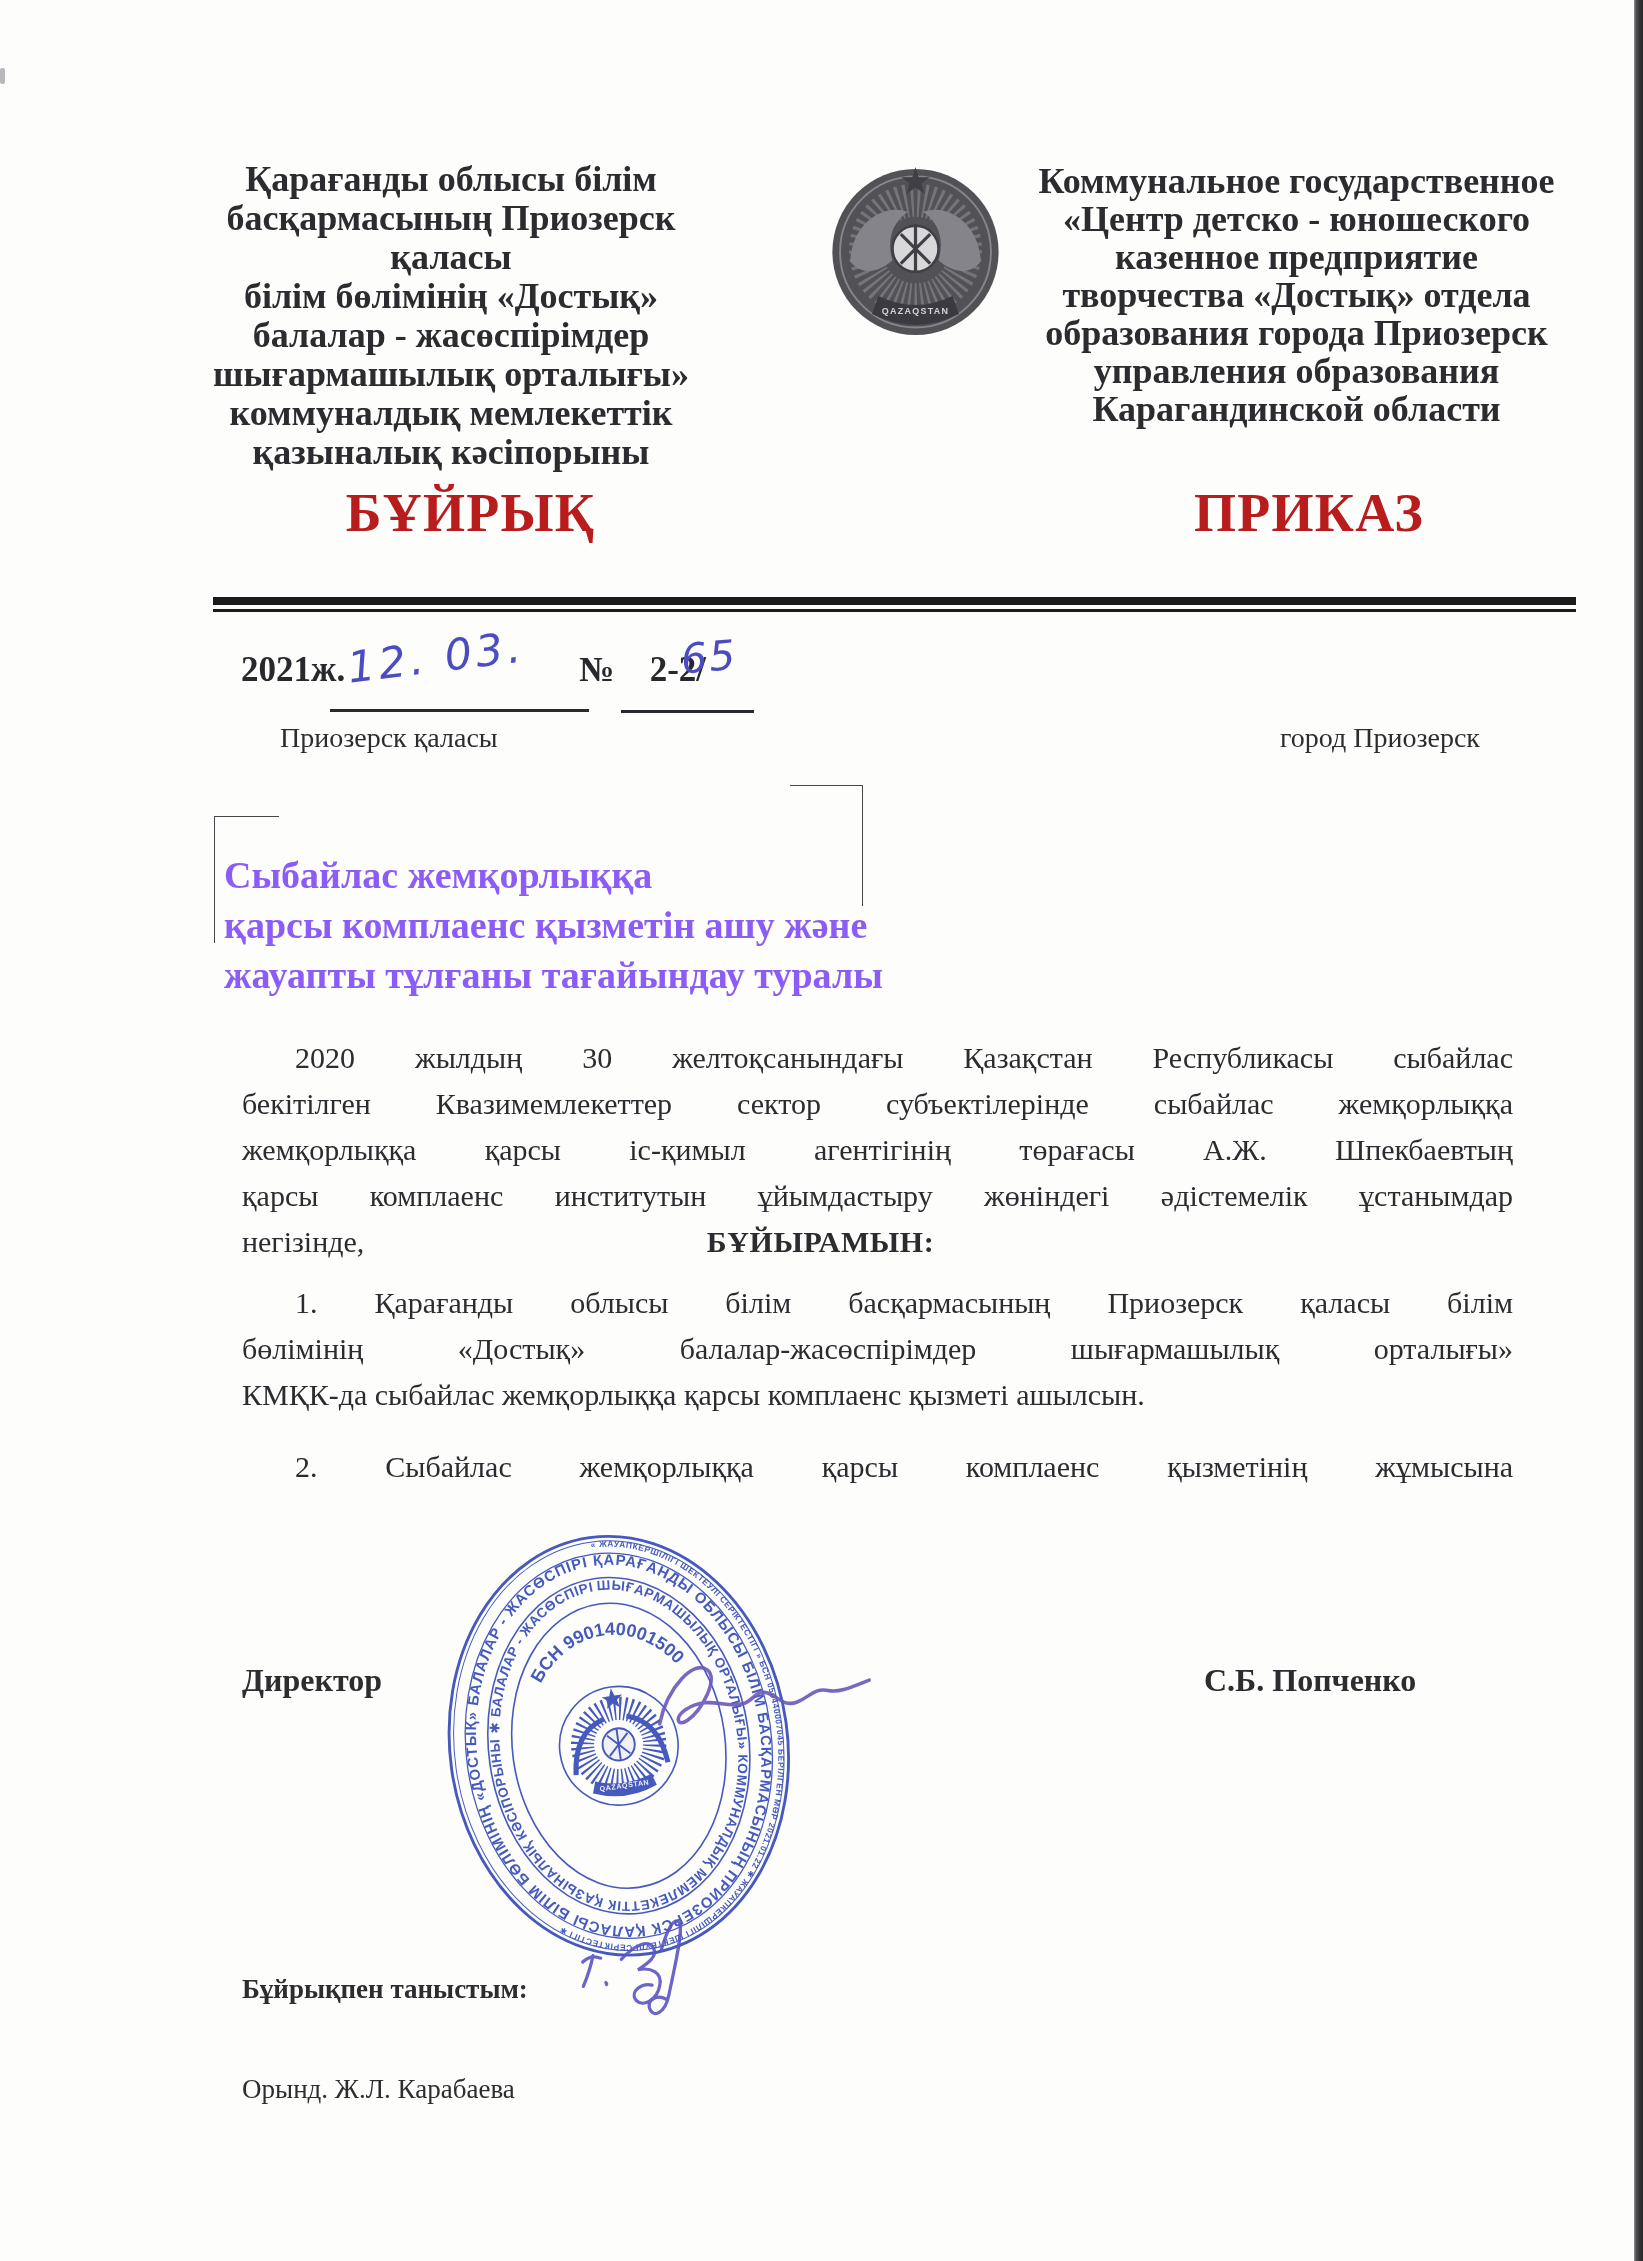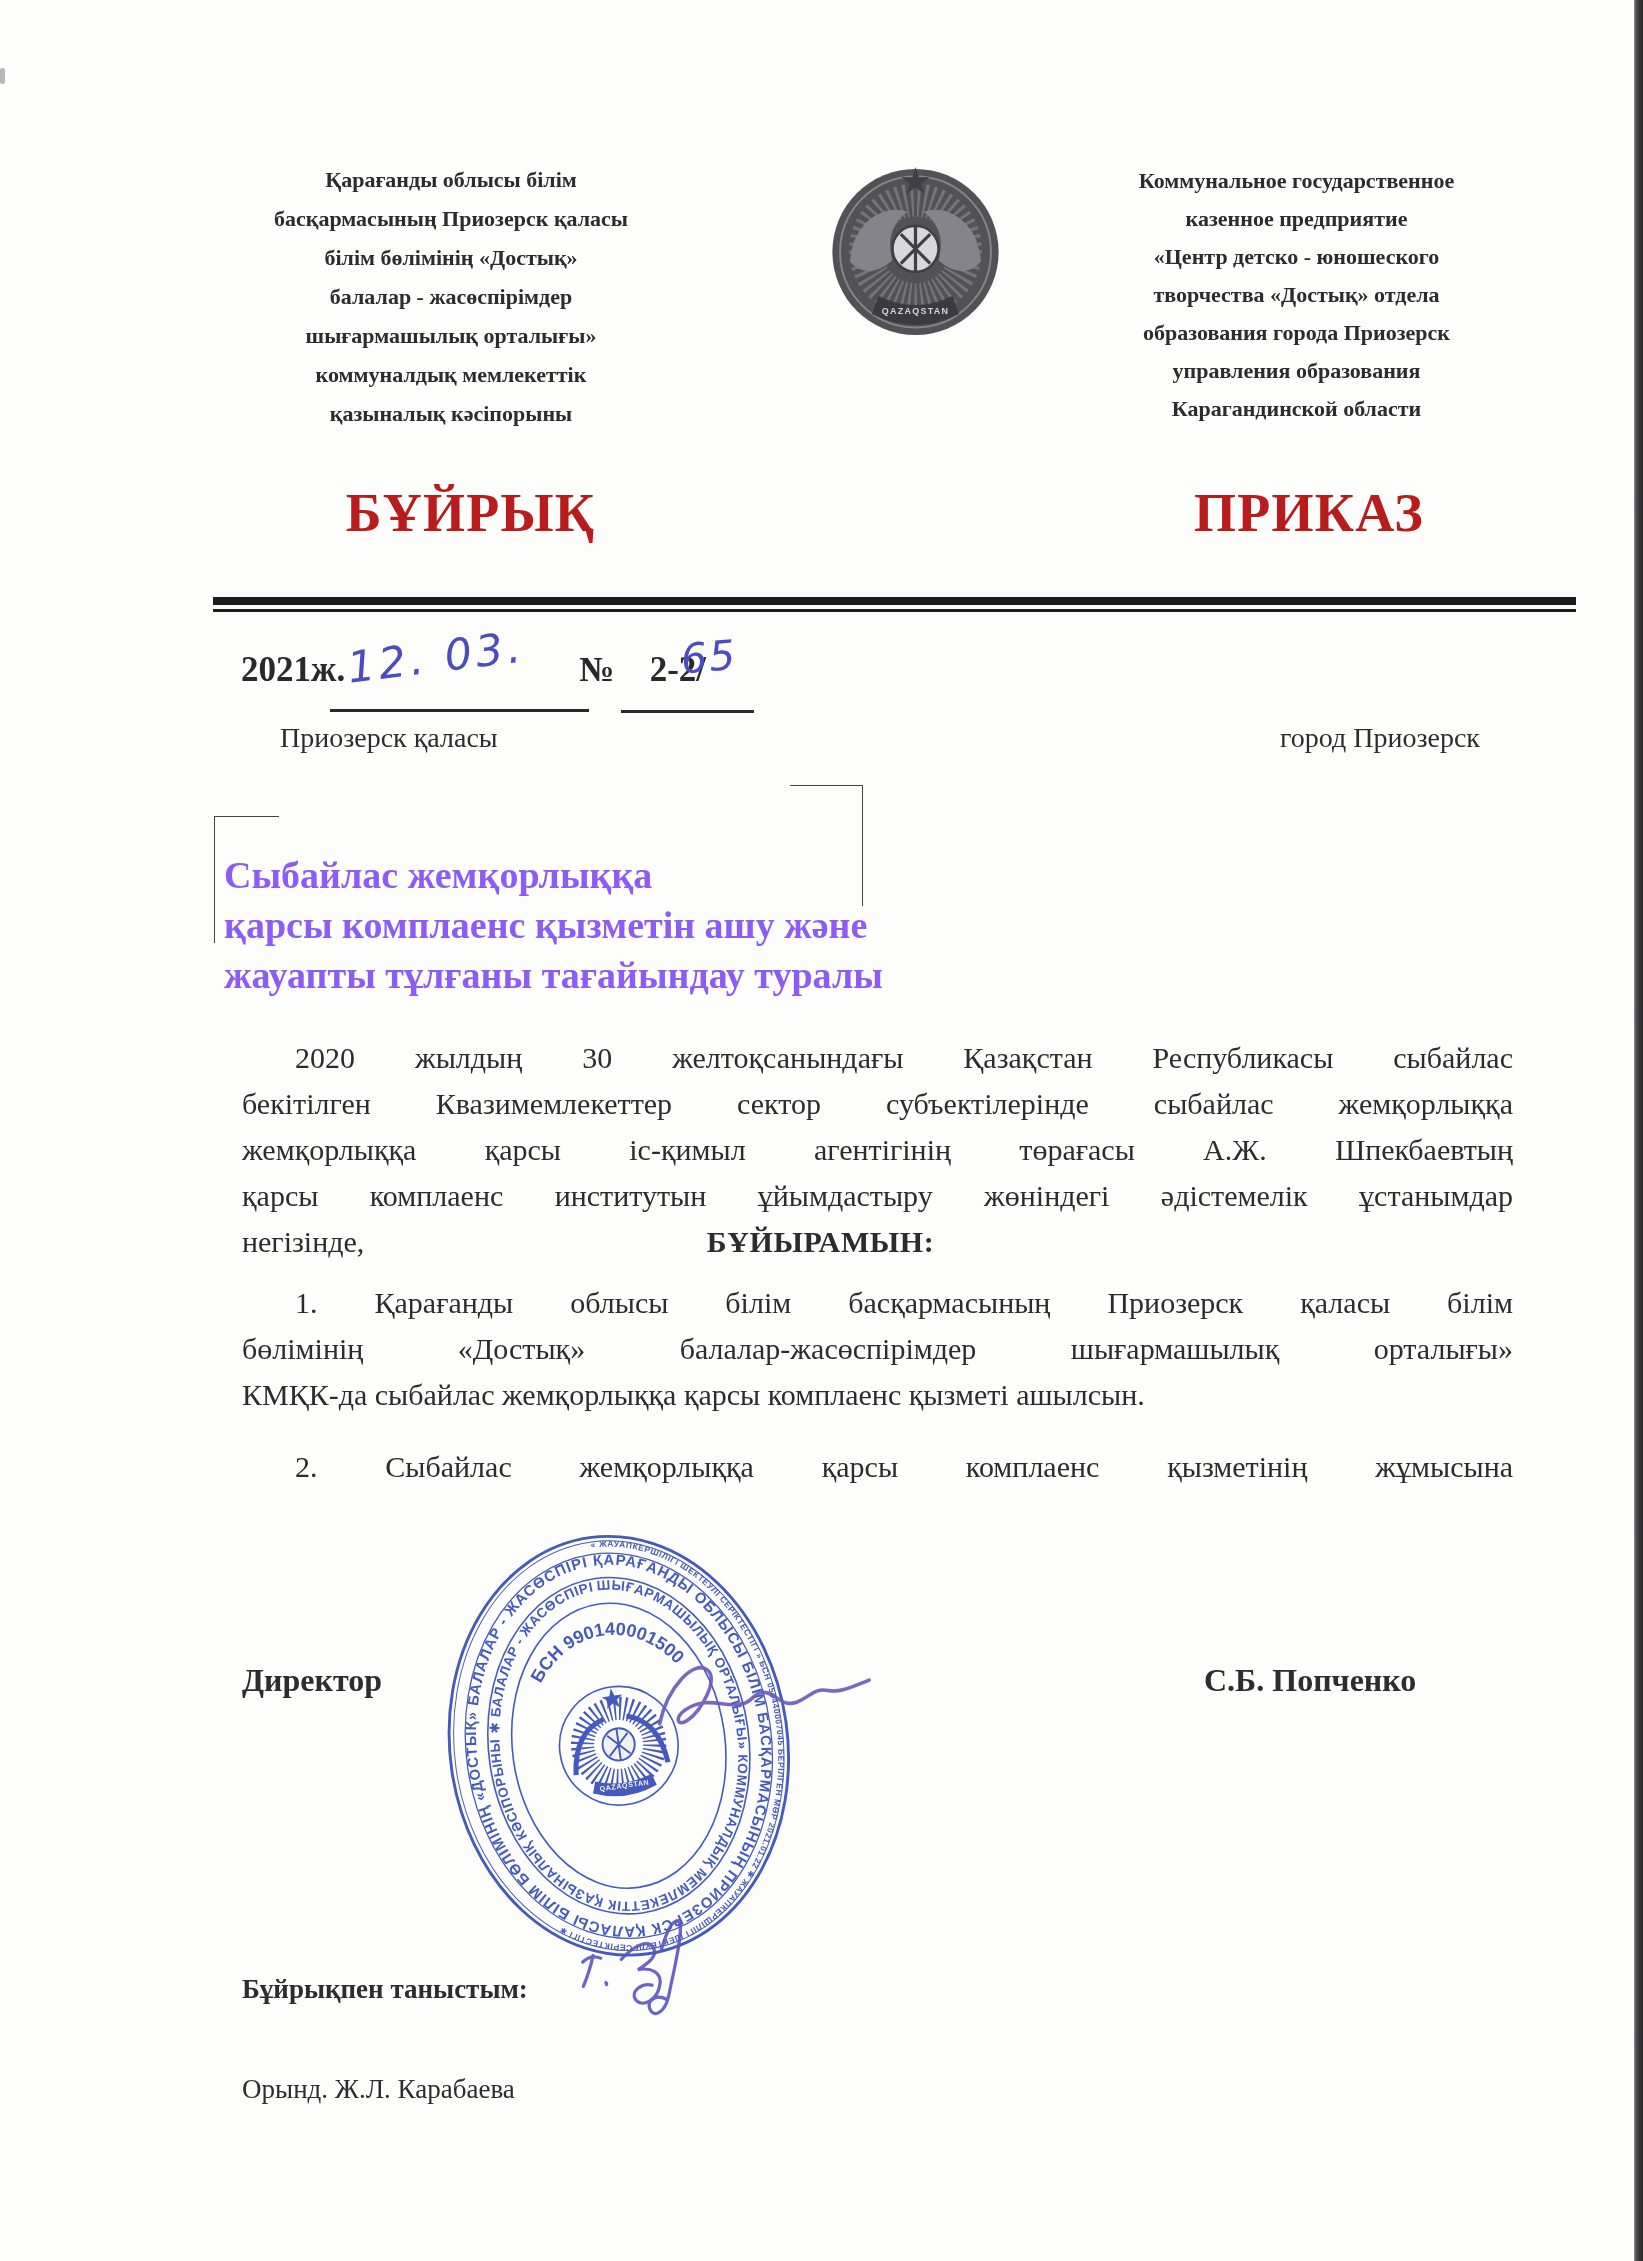--- a/index.html
+++ b/index.html
@@ -12,21 +12,21 @@
   .abs{position:absolute;}
   
   .scan-strip-right{
     right:0;top:0;width:9.7px;height:2261px;
     background:linear-gradient(90deg,#9a9a9a 0%,#555558 18%,#353538 55%,#232326 100%);
   }
   .scan-dash-left{
     left:0;top:68px;width:4.5px;height:15.5px;background:#b7b7bc;border-radius:1.9px;
   }
   
-  .org-block{line-height:39px;font-weight:bold;font-size:22px;text-align:center;color:#2b2b30;}
+  .org-block{line-height:39px;font-weight:bold;font-size:36px;text-align:center;color:#2b2b30;}
   .org-left{left:173px;top:160px;width:556px;}
   .org-right{left:1035px;top:162px;width:523px;line-height:38px;}
   .emblem{left:826px;top:152px;width:179px;height:200px;}
   .order-word{font-weight:bold;font-size:54px;letter-spacing:1.3px;color:#b91c1c;text-align:center;}
   .order-kk{left:303px;top:482px;width:335px;}
   .order-ru{left:1153px;top:482px;width:312px;}
   .rule{left:213px;top:597px;width:1363px;}
   .rule .bar1{height:8.4px;background:#1c1c1f;}
   .rule .bar2{height:2.6px;background:#1c1c1f;margin-top:3.9px;}
   
@@ -86,22 +86,22 @@
   <path d="M242,170 C240,110 190,78 152,92 C180,112 184,140 176,168 C200,190 228,190 242,170 Z" fill="#84848a"></path>
   <polygon points="140,22 145,38 162,38 149,48 154,64 140,54 126,64 131,48 118,38 135,38" fill="#3f3f45"></polygon>
   <circle cx="140" cy="150" r="36" fill="#d8d8db" stroke="#3f3f44" stroke-width="4"></circle>
   <path d="M117,127 L163,173 M163,127 L117,173 M140,112 L140,188" stroke="#3f3f44" stroke-width="5"></path>
   <path d="M72,252 Q140,286 208,252 L198,224 Q140,252 82,224 Z" fill="#3a3a40"></path>
   <text x="140" y="252" text-anchor="middle" font-family="Liberation Sans, DejaVu Sans, sans-serif" font-size="14" font-weight="bold" letter-spacing="2" fill="#d4d4d8">QAZAQSTAN</text>
 </svg>
 
 <div class="abs org-block org-right">
   <div>Коммунальное  государственное</div>
+  <div>«Центр детско - юношеского</div>
   <div>казенное предприятие</div>
-  <div>«Центр детско - юношеского</div>
   <div>творчества «Достық» отдела</div>
   <div>образования города Приозерск</div>
   <div>управления образования</div>
   <div>Карагандинской области</div>
 </div>
 
 <div class="abs order-word order-kk">БҰЙРЫҚ</div>
 <div class="abs order-word order-ru">ПРИКАЗ</div>
 
 <div class="abs rule">

